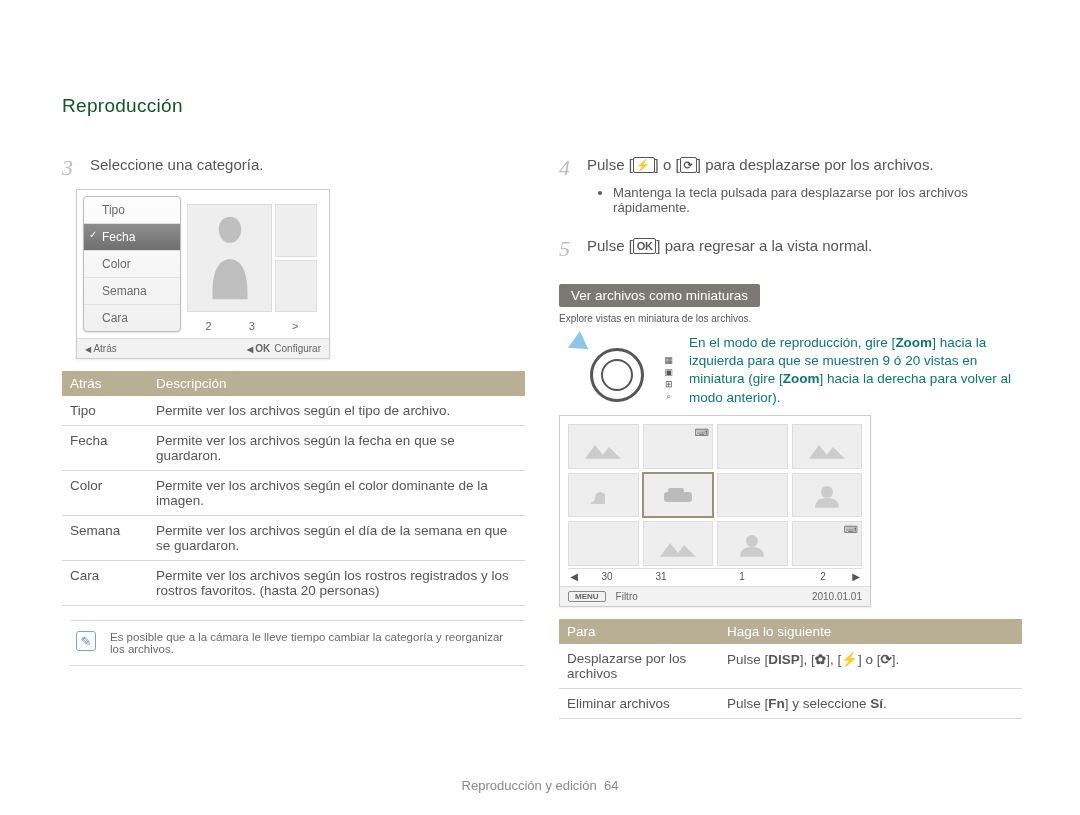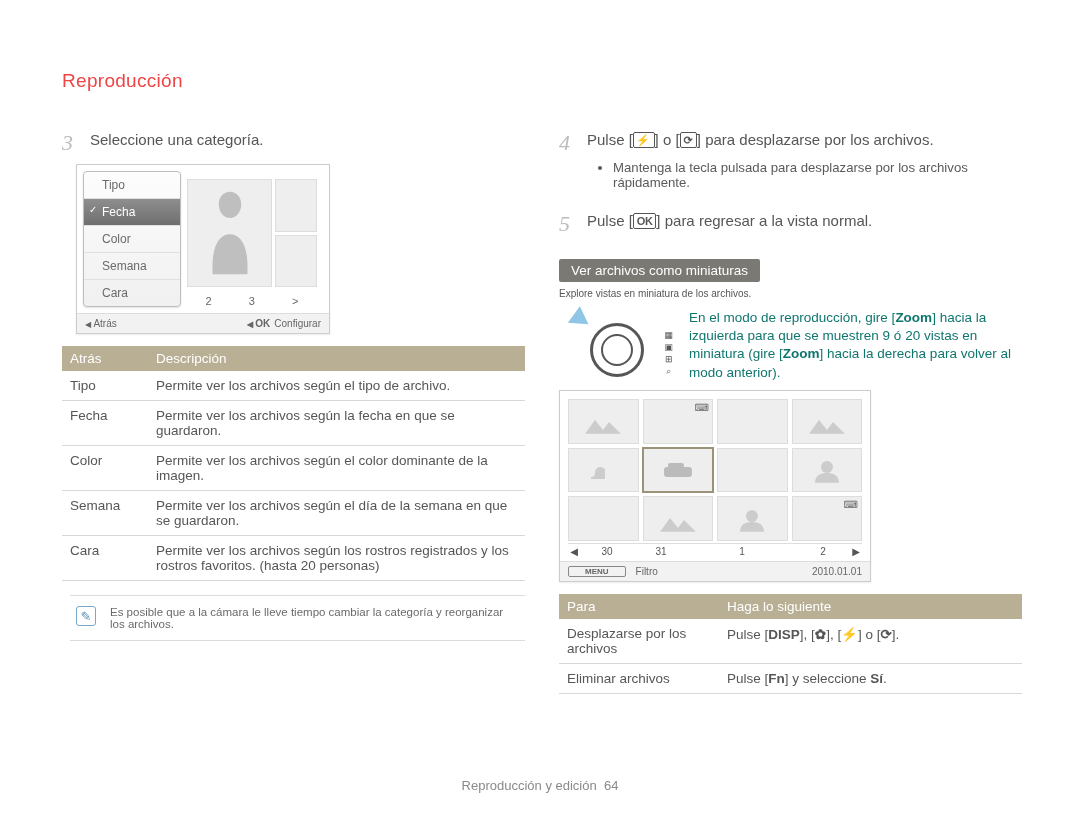--- a/index.html
+++ b/index.html
@@ -8,23 +8,24 @@
     color: #5a5a5a;
     background: #fff;
     width: 1080px;
     height: 815px;
     position: relative;
     padding: 70px 58px 0 62px;
   }
   .page-header {
     font-size: 19px;
     font-weight: 300;
-    color: #ef4444;
+    color: #14532d;
     letter-spacing: 0.3px;
     margin-bottom: 38px;
+    margin-top: 25px;
   }
   .columns {
     display: flex;
     gap: 34px;
   }
   .col {
     flex: 1;
     min-width: 0;
   }
   .step {
@@ -225,21 +226,21 @@
     display:flex; align-items:center; font-size:10px; color:#555;
     border-top:1px solid #ddd;
   }
   .thumb-screen .dates span { flex:1; text-align:center; }
   .thumb-screen .dates .ar { flex:0 0 12px; }
   .thumb-screen .tfoot {
     position:absolute; left:0;right:0;bottom:0;height:20px;
     background:#f2f2f2;border-top:1px solid #ddd;
     font-size:10px;color:#666;display:flex;align-items:center;padding:0 8px; gap:10px;
   }
-  .thumb-screen .tfoot .menu{font-weight:bold;font-size:8px;border:1px solid #888;padding:0 16px;border-radius:2px;}
+  .thumb-screen .tfoot .menu{font-weight:bold;font-size:8px;border:1px solid #888;padding:0 6px;border-radius:2px;}
 
   .page-foot {
     position:absolute; bottom:22px; left:0; right:0;
     text-align:center; font-size:13px; color:#8a8a8a;
   }
 </style>
 </head>
 <body>
 
 <div class="page-header">Reproducción</div>

